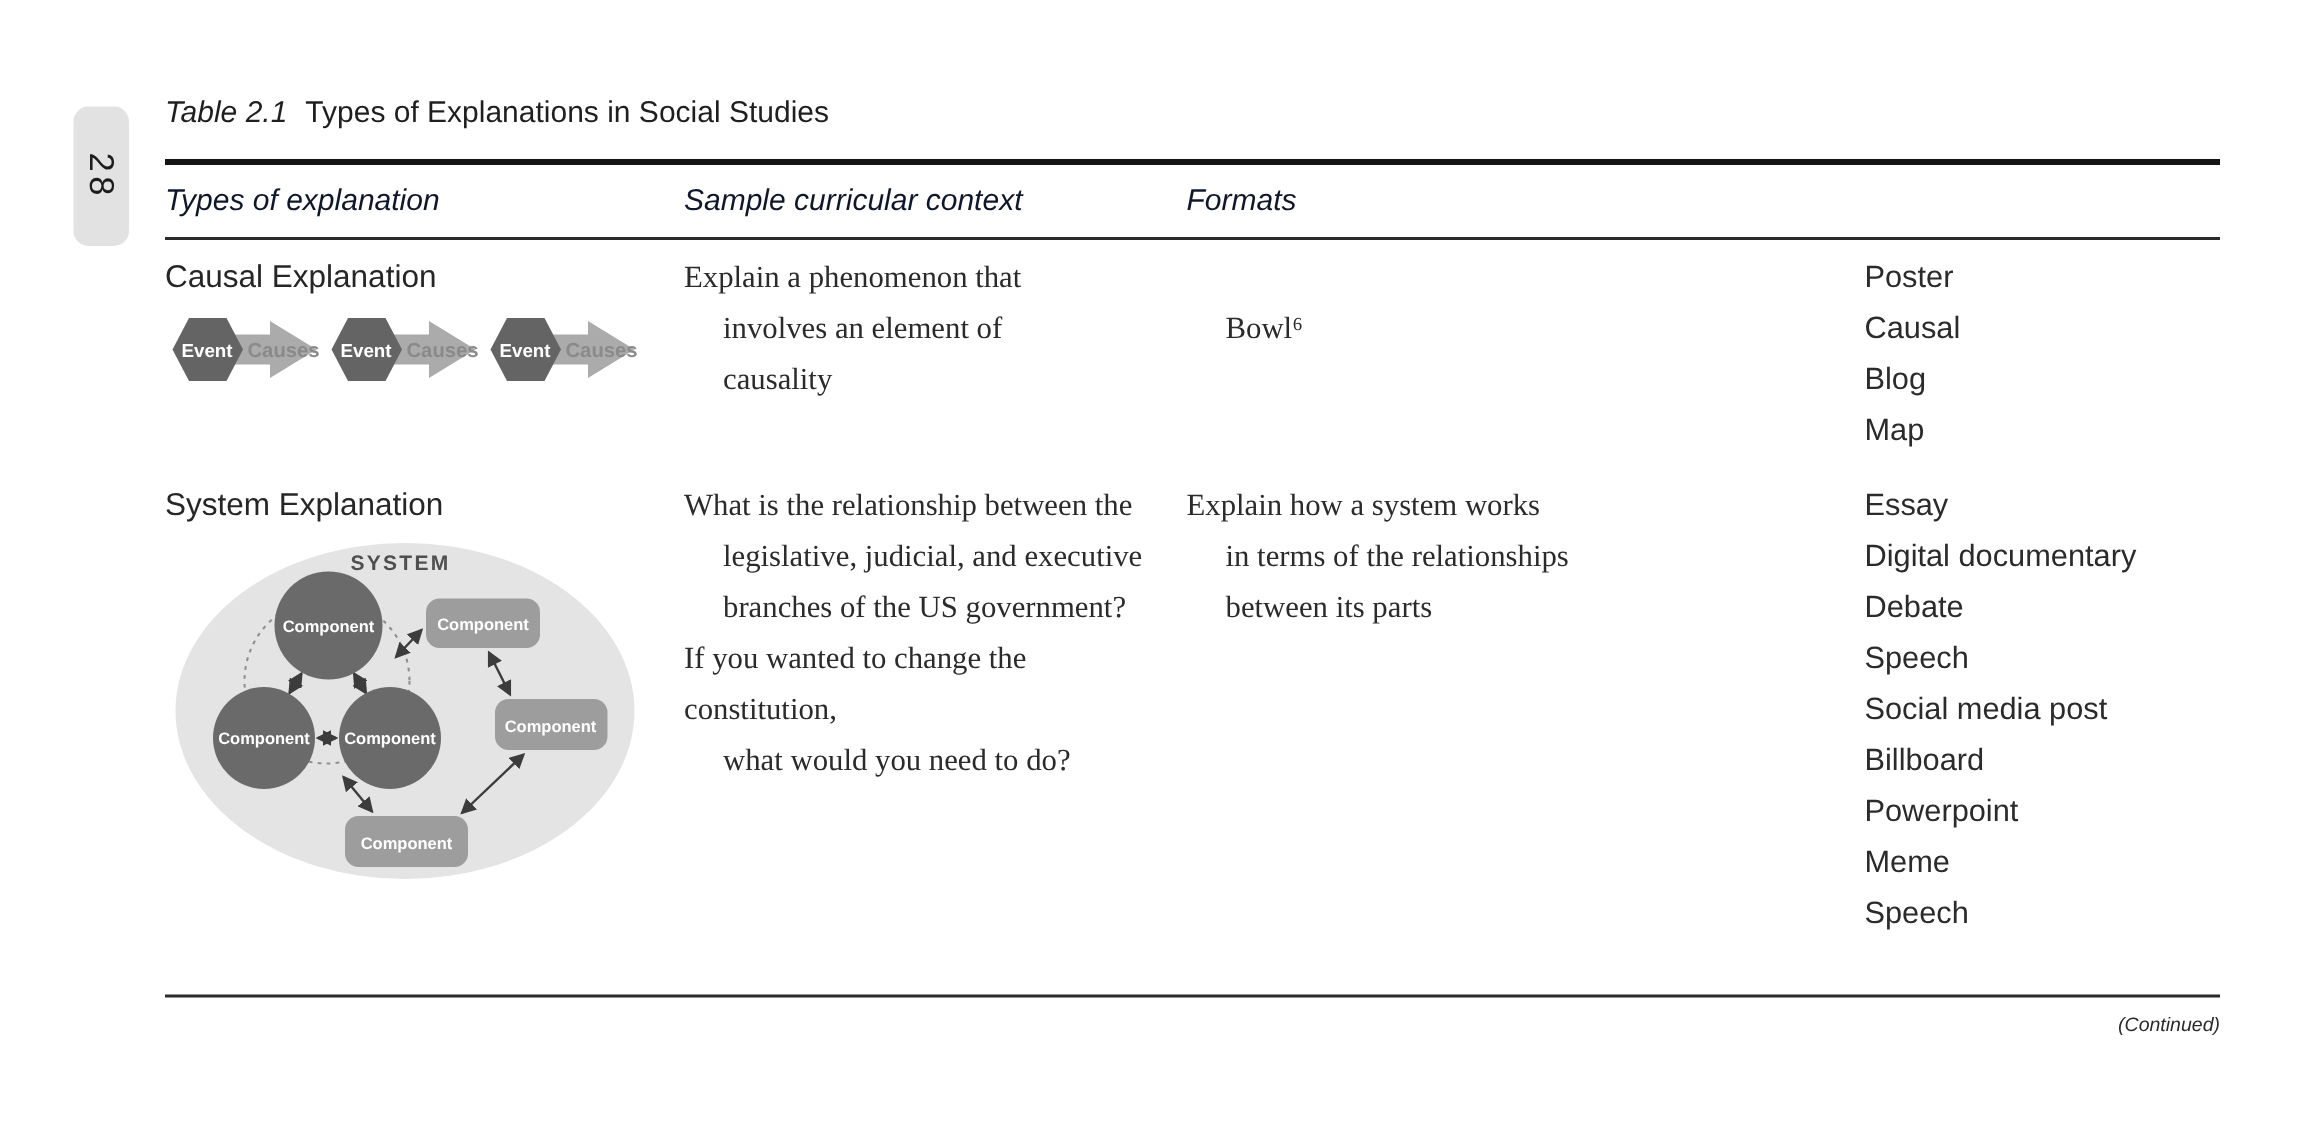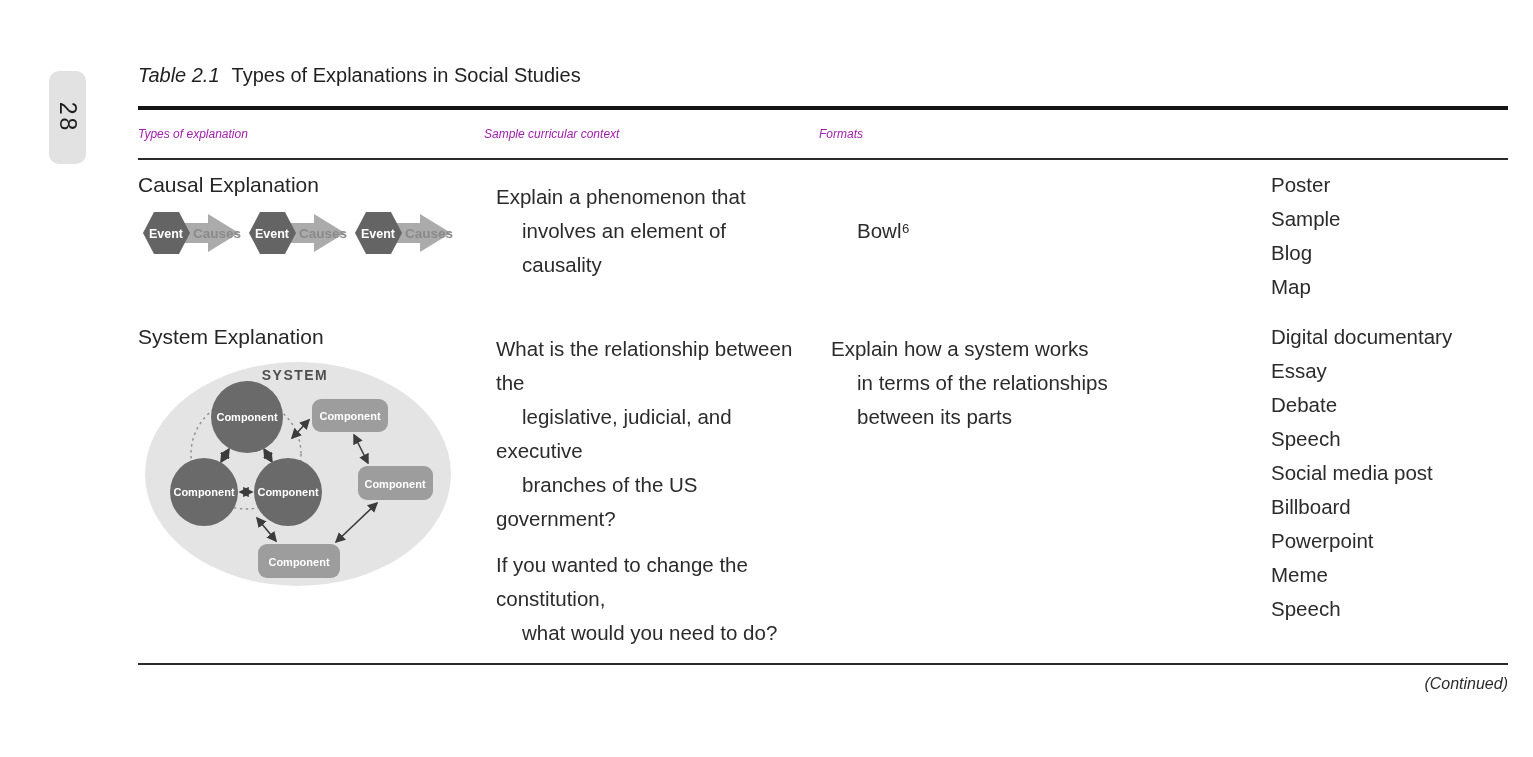--- a/index.html
+++ b/index.html
@@ -11,37 +11,37 @@
   
   .page-pill{
     position:absolute;left:49px;top:71px;width:37px;height:93px;
     background:#e2e2e2;border-radius:10px;
     display:flex;align-items:center;justify-content:center;
   }
   .page-pill span{
     transform:rotate(90deg);font-size:23px;letter-spacing:3px;color:#1c1c1c;
   }
   
-  .sheet{position:absolute;left:138px;top:62px;width:1370px;}
+  .sheet{position:absolute;left:110px;top:62px;width:1370px;}
   .tbl-title{font-size:20px;line-height:26px;color:#1f1f1f;margin-bottom:18px;white-space:nowrap;}
   .tbl-title .prefix{font-style:italic;margin-right:12px;}
   .rule-thick{border-top:4px solid #151515;}
   .grid{display:grid;grid-template-columns:346px 335px 452px 237px;}
   .thead{padding:12px 0 12px 0;border-bottom:2px solid #2b2b2b;}
-  .thead .th{font-style:italic;font-size:12px;line-height:24px;color:#a21caf;}
+  .thead .th{font-style:italic;font-size:20px;line-height:24px;color:#0f172a;}
   .trow{padding-top:8px;}
   .trow.r1{min-height:144px;}
   .trow.r2{min-height:343px;}
   .tbody-wrap{border-bottom:2px solid #2b2b2b;}
   .cell{font-size:20.5px;line-height:34px;}
   .row-type{font-size:21px;line-height:34px;color:#262626;}
-  p.blk{margin:12px;}
+  p.blk{margin:0;font-family:Liberation Serif, serif;}
   .ind{padding-left:26px;}
   .fmt{height:34px;line-height:34px;}
-  .continued{margin-top:10px;text-align:right;font-style:italic;font-size:16px;color:#2b2b2b;}
+  .continued{margin-top:10px;text-align:right;font-style:italic;font-size:13px;color:#2b2b2b;}
   
   .causal-diagram{margin-top:3px;display:flex;}
   .causal-unit{display:block;}
   
   .system-diagram{margin-top:0px;margin-left:2px;display:block;}
   svg text{font-family:"Liberation Sans",sans-serif;}
 </style>
 </head>
 <body>
 
@@ -97,21 +97,21 @@
         </p>
       </div>
       <div class="cell">
         <p class="blk">
           <br>
           <span class="ind">Bowl⁶</span>
         </p>
       </div>
       <div class="cell">
         <div class="fmt">Poster</div>
-        <div class="fmt">Sample</div>
+        <div class="fmt">Causal</div>
         <div class="fmt">Blog</div>
         <div class="fmt">Map</div>
       </div>
     </div>
 
     <div class="grid trow r2">
       <div class="cell">
         <div class="row-type">System Explanation</div>
         <svg class="system-diagram" width="315" height="240" viewBox="0 0 315 240">
           <defs>
@@ -155,22 +155,22 @@
         </p>
       </div>
       <div class="cell">
         <p class="blk">
           <span>Explain how a system works</span><br>
           <span class="ind">in terms of the relationships</span><br>
           <span class="ind">between its parts</span>
         </p>
       </div>
       <div class="cell">
+        <div class="fmt">Essay</div>
         <div class="fmt">Digital documentary</div>
-        <div class="fmt">Essay</div>
         <div class="fmt">Debate</div>
         <div class="fmt">Speech</div>
         <div class="fmt">Social media post</div>
         <div class="fmt">Billboard</div>
         <div class="fmt">Powerpoint</div>
         <div class="fmt">Meme</div>
         <div class="fmt">Speech</div>
       </div>
     </div>
 

